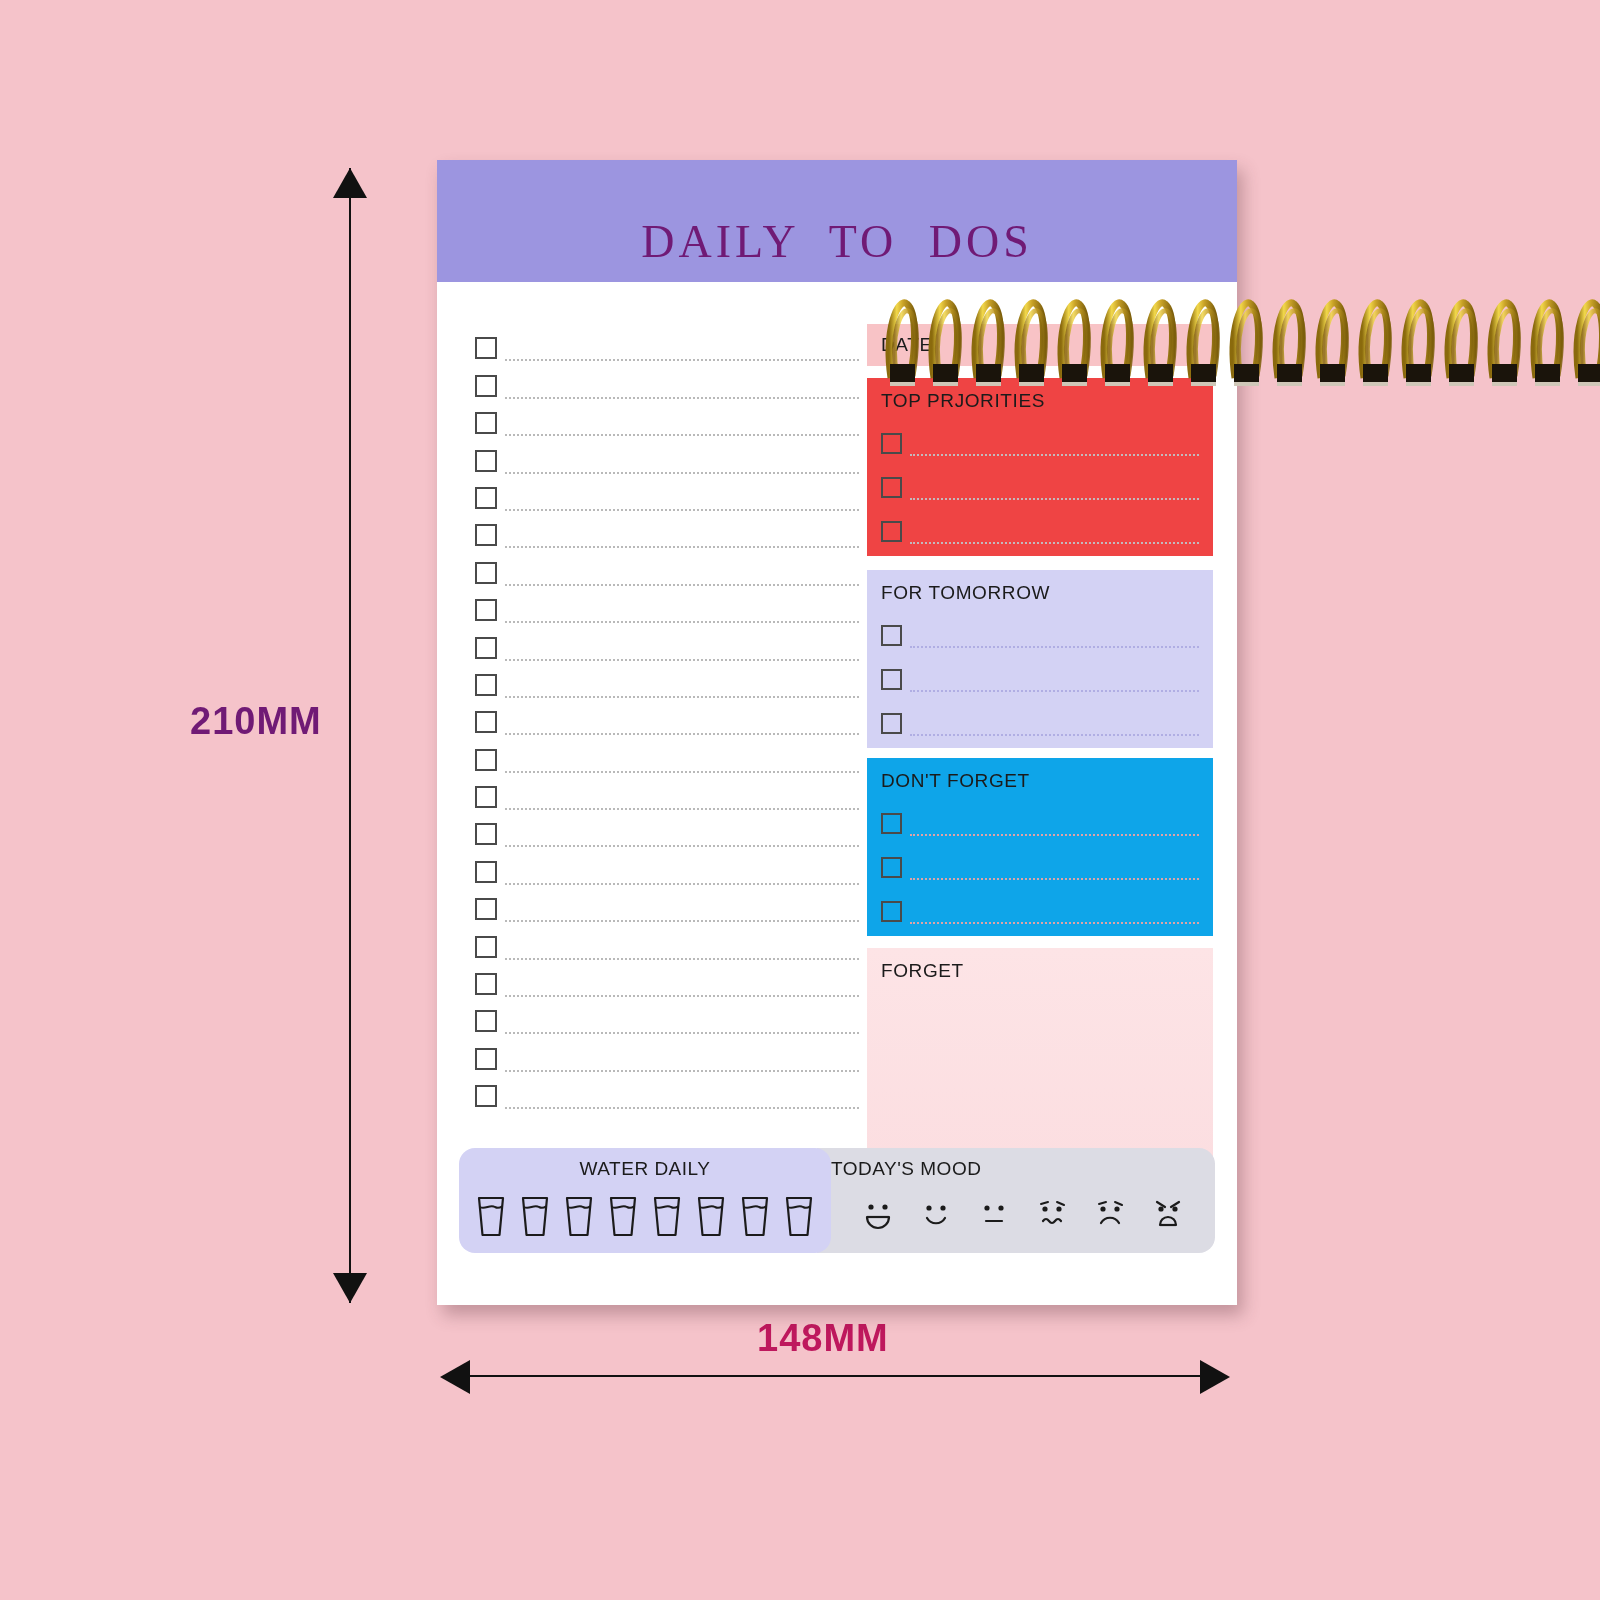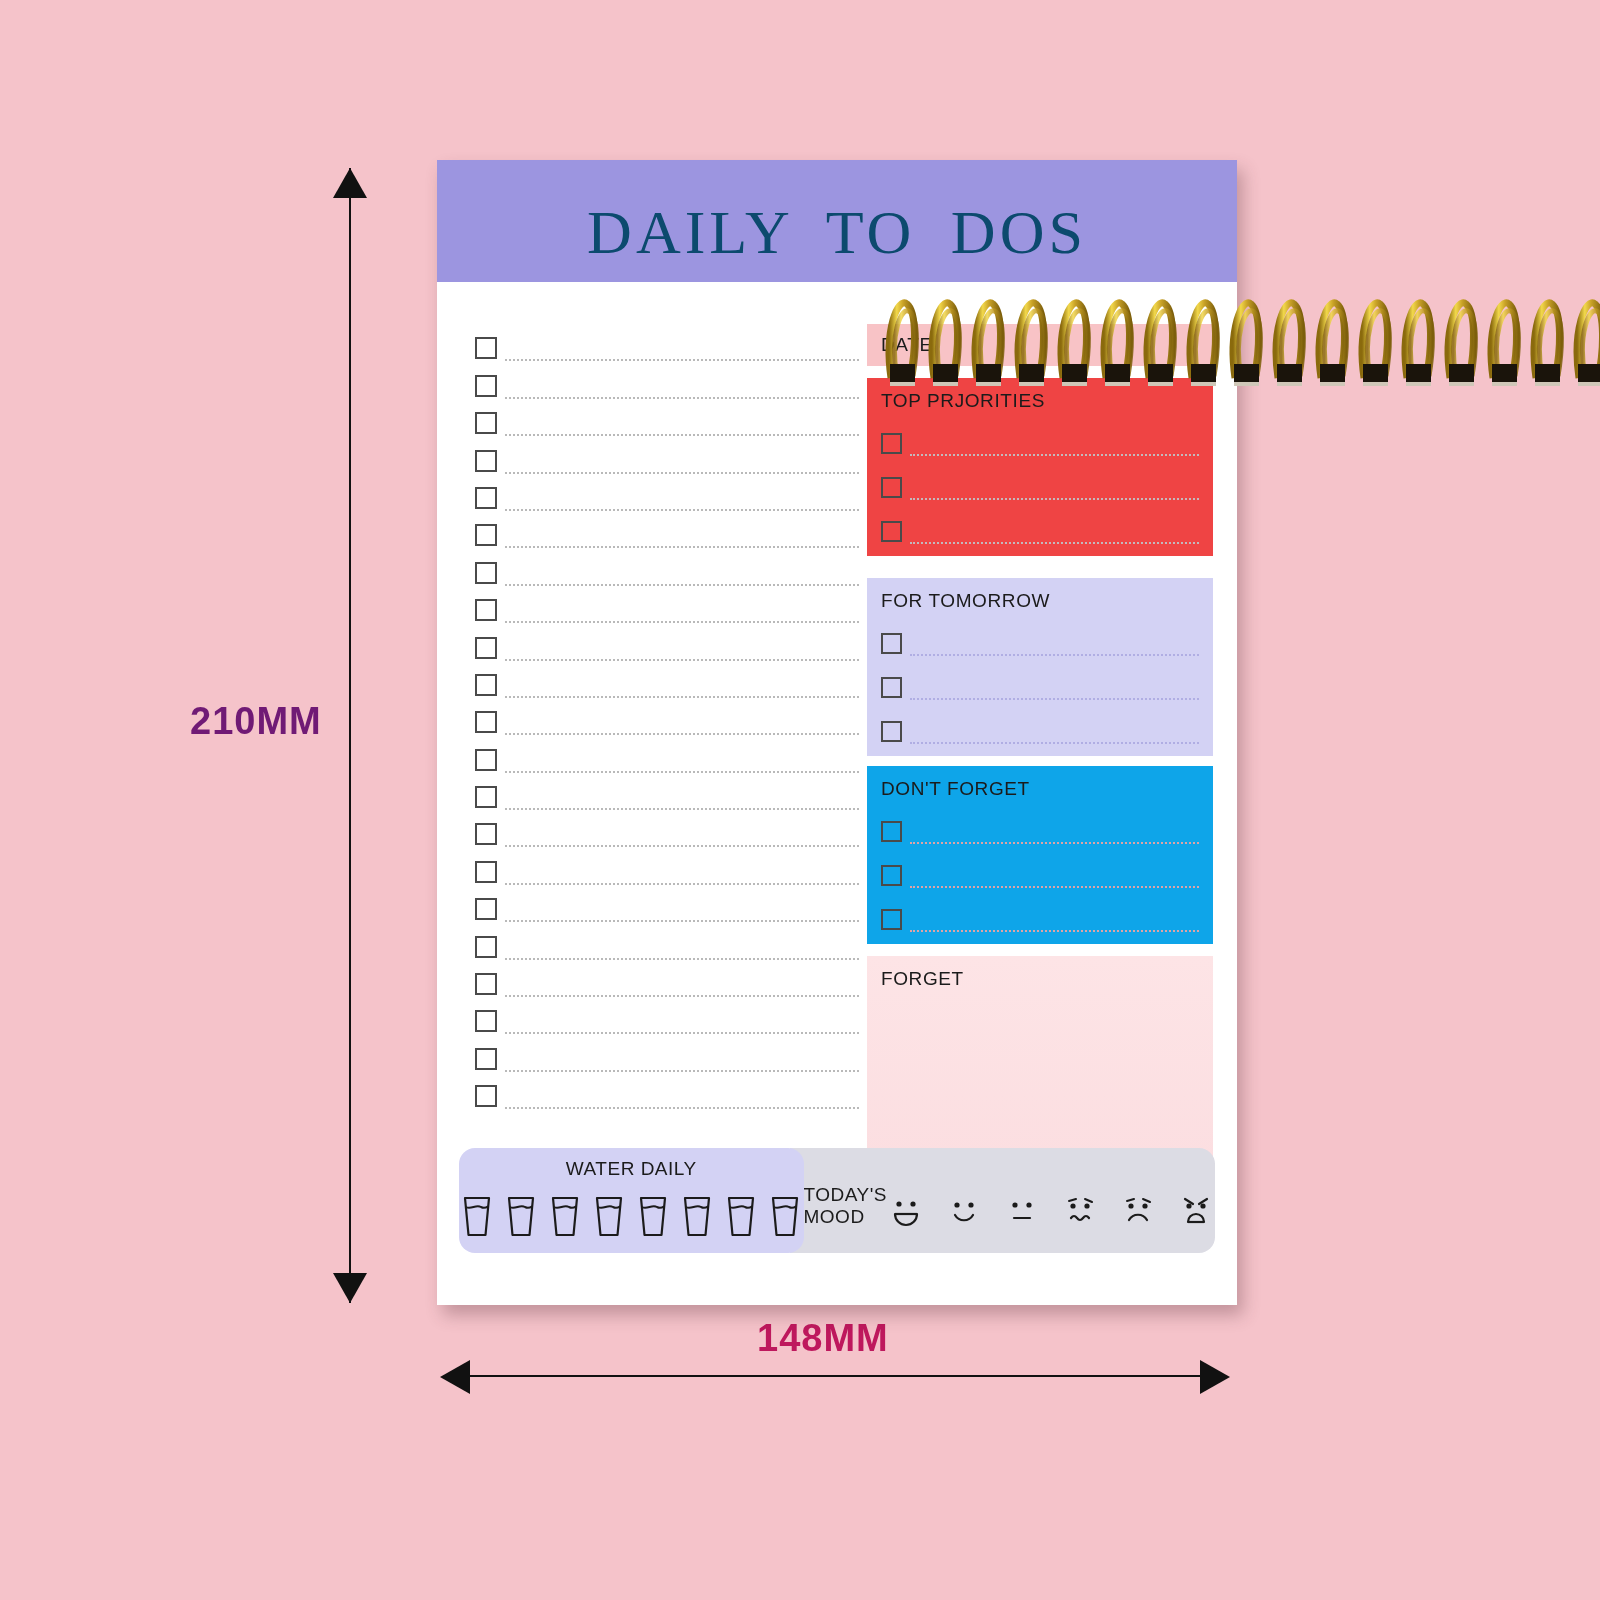--- a/index.html
+++ b/index.html
@@ -27,21 +27,21 @@
     position:absolute;left:437px;top:160px;width:800px;height:1145px;
     background:#ffffff;
     box-shadow:6px 10px 16px rgba(80,40,50,.30);
   }
   .pad-header{
     position:relative;width:100%;height:122px;background:#9c95e0;
     display:flex;align-items:flex-end;justify-content:center;
   }
   .pad-title{
     font-family:"Liberation Serif", serif;
-    color:#0c4a6e;font-size:62px;letter-spacing:4px;
+    color:#701a75;font-size:46px;letter-spacing:4px;
     padding-bottom:14px;word-spacing:16px;
   }
   
   .spiral{position:absolute;left:437px;top:130px;width:800px;height:105px;pointer-events:none;}
 
   .pad-body{display:flex;padding:42px 22px 0 22px;box-sizing:border-box;}
 
   
   .task-col{width:400px;padding-left:16px;box-sizing:border-box;}
   .task-row{display:flex;align-items:flex-end;height:37.4px;}
@@ -53,39 +53,39 @@
     flex:1;margin-left:8px;height:0;
     border-bottom:2px dotted #b9b9b9;
   }
 
   
   .side-col{width:346px;margin-left:8px;}
   .panel{box-sizing:border-box;padding:12px 14px 12px 14px;}
   .panel-title{font-size:19px;color:#1b1b1b;letter-spacing:.6px;}
   .p-date{background:#f8c3c6;height:42px;display:flex;align-items:center;padding:0 14px;}
   .p-top{background:#ef4444;margin-top:12px;}
-  .p-tom{background:#d3d2f4;margin-top:22px;}
+  .p-tom{background:#d3d2f4;margin-top:14px;}
   .p-forget{background:#0ea5e9;margin-top:10px;}
   .p-notes{background:linear-gradient(180deg,#fde4e6 0%,#fbdcdf 100%);margin-top:12px;height:278px;}
   .mini-row{display:flex;align-items:flex-end;height:38px;margin-top:6px;}
   .mini-cb{width:21px;height:21px;border:2px solid #4a4a4a;background:transparent;box-sizing:border-box;flex:none;margin-bottom:2px;}
   .mini-line{flex:1;margin-left:8px;height:0;border-bottom:2px dotted #c3b9bd;}
   .p-tom .mini-line{border-bottom-color:#b0aee3;}
   .p-forget .mini-line{border-bottom-color:#dfa3a8;}
 
   
   .bottom{position:absolute;left:459px;top:1148px;width:756px;height:105px;display:flex;}
   .water{
     width:372px;background:#d3d2f4;border-radius:16px;
     display:flex;flex-direction:column;align-items:center;justify-content:flex-start;
     padding-top:10px;box-sizing:border-box;position:relative;z-index:2;
   }
   .mood{
     flex:1;background:#dcdce4;border-radius:0 16px 16px 0;margin-left:-14px;
-    display:flex;align-items:center;justify-content:flex-start;
+    display:flex;flex-direction:column;justify-content:flex-start;
     padding-top:10px;padding-left:14px;box-sizing:border-box;position:relative;z-index:1;
   }
   .tracker-title{font-size:19px;color:#1b1b1b;letter-spacing:.5px;}
   .icon-row{display:flex;align-items:center;justify-content:center;gap:10px;margin-top:14px;}
   .mood .icon-row{gap:20px;}
 </style>
 </head>
 <body>
 
 <div class="dim-v"></div>

